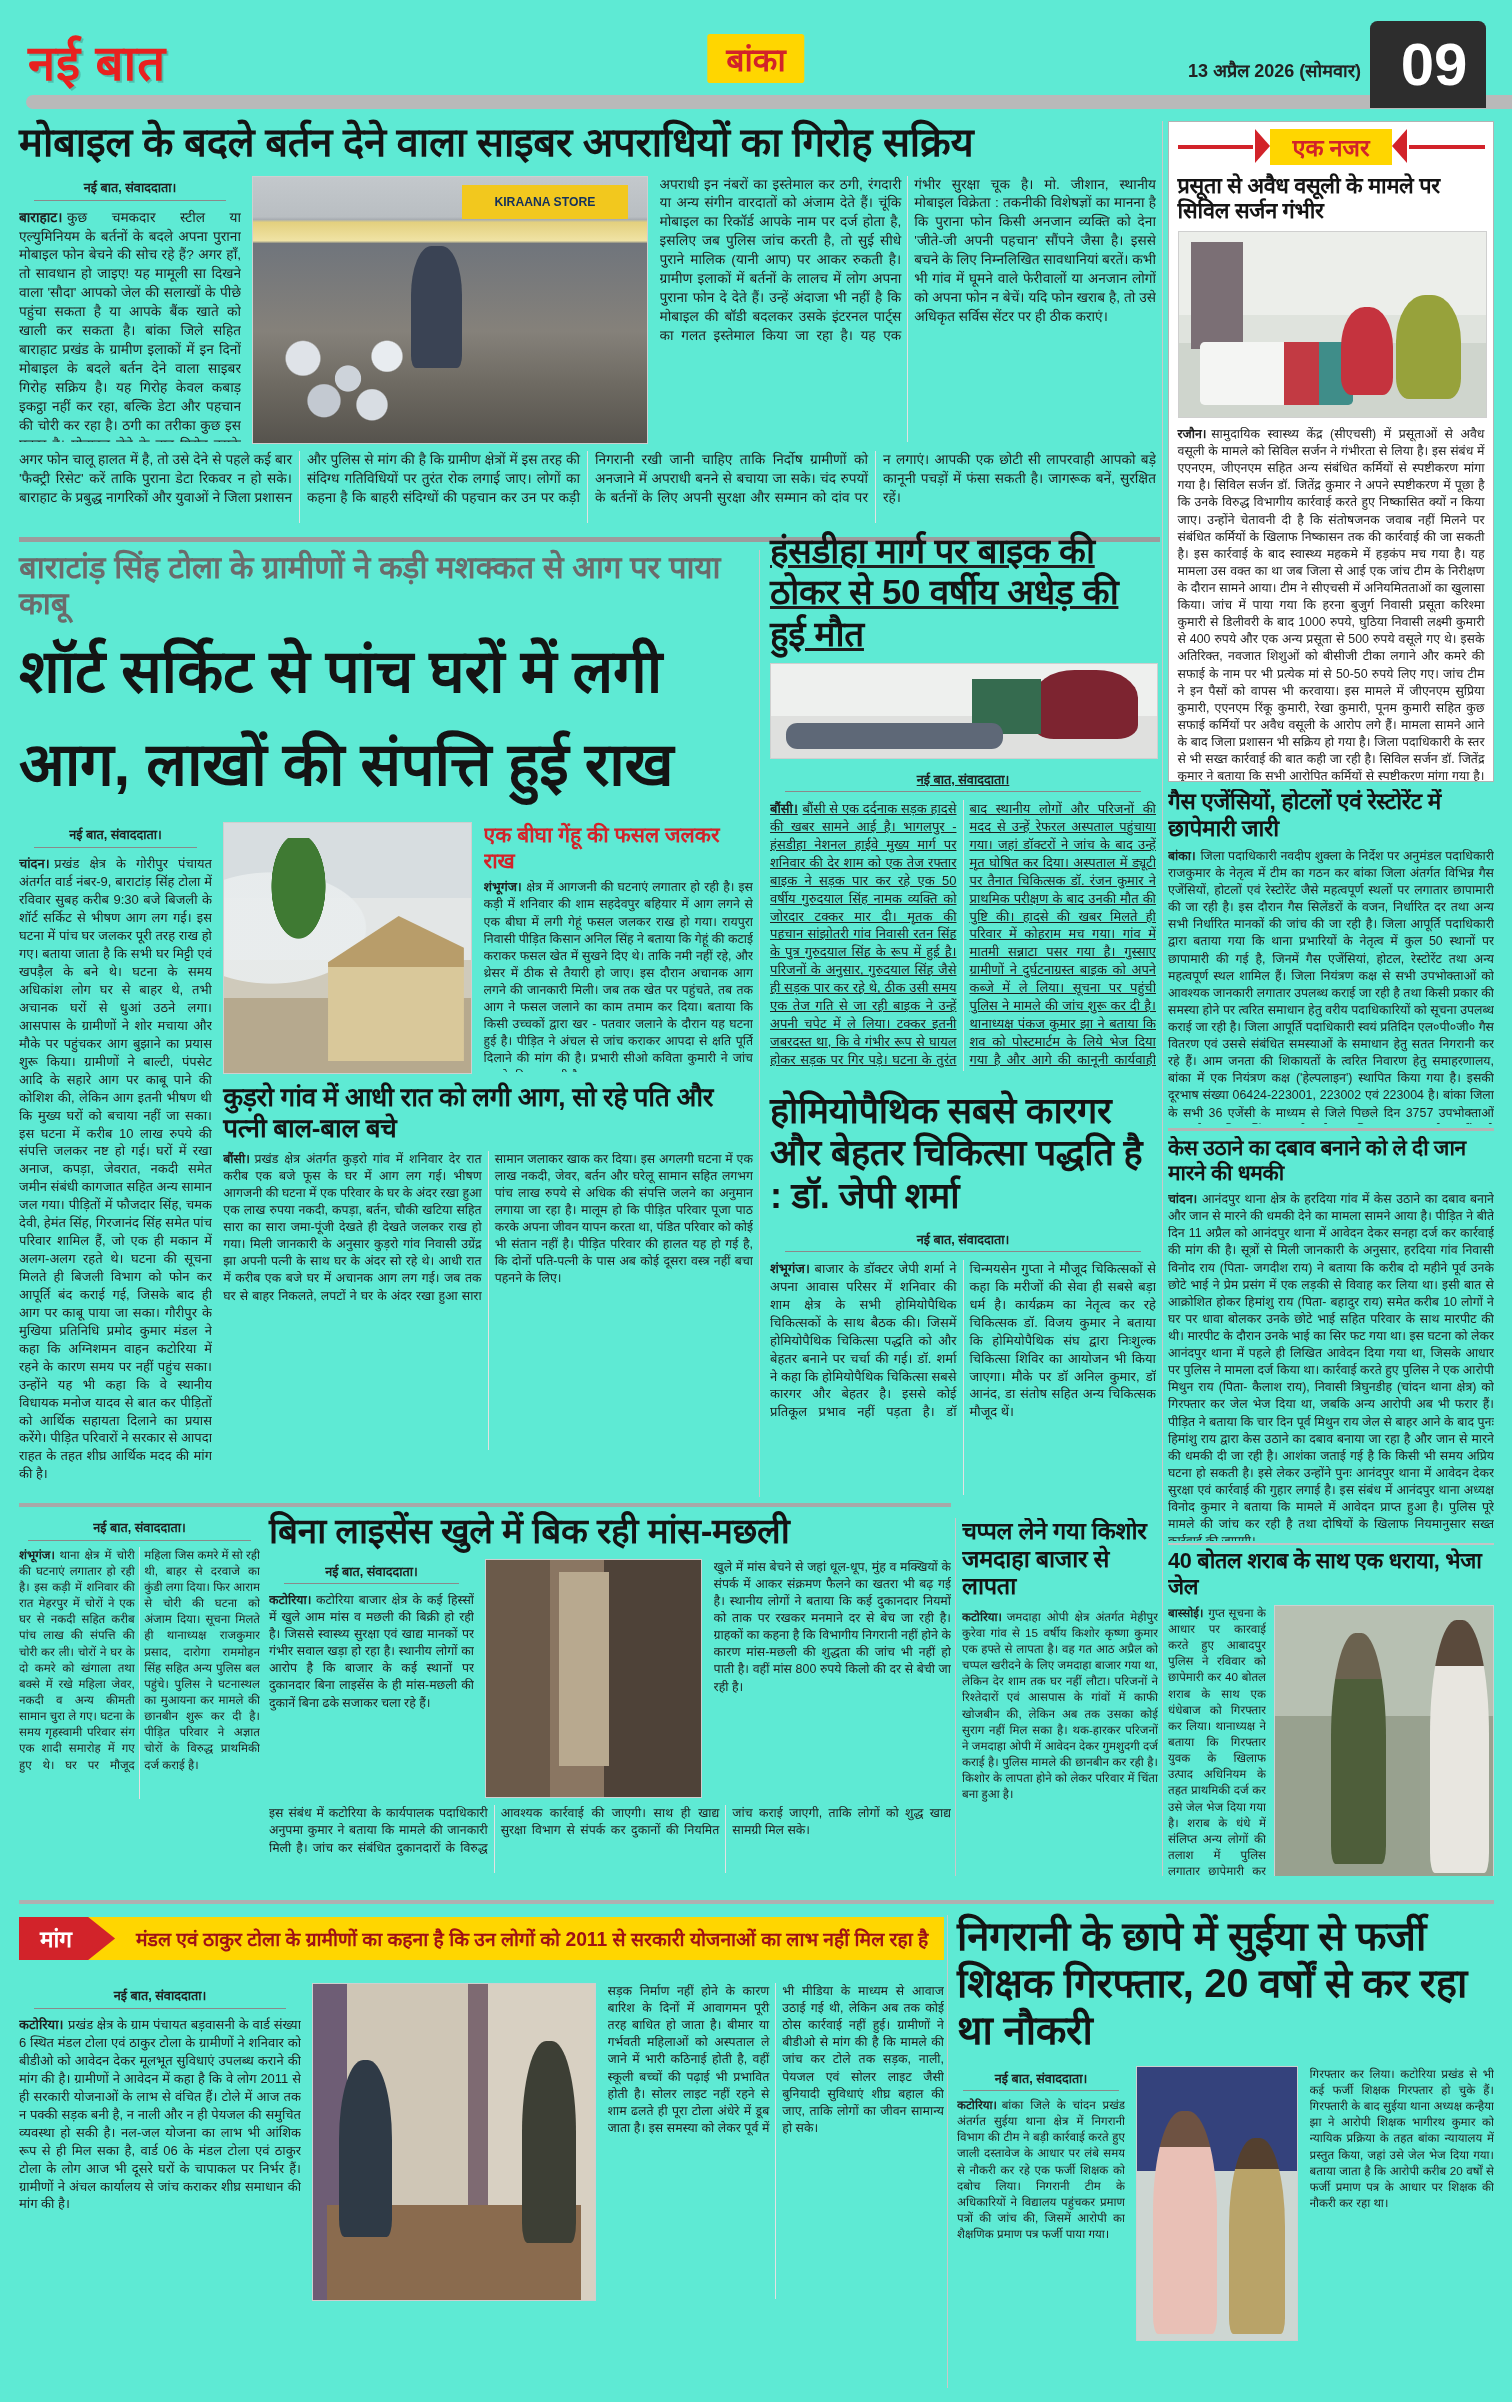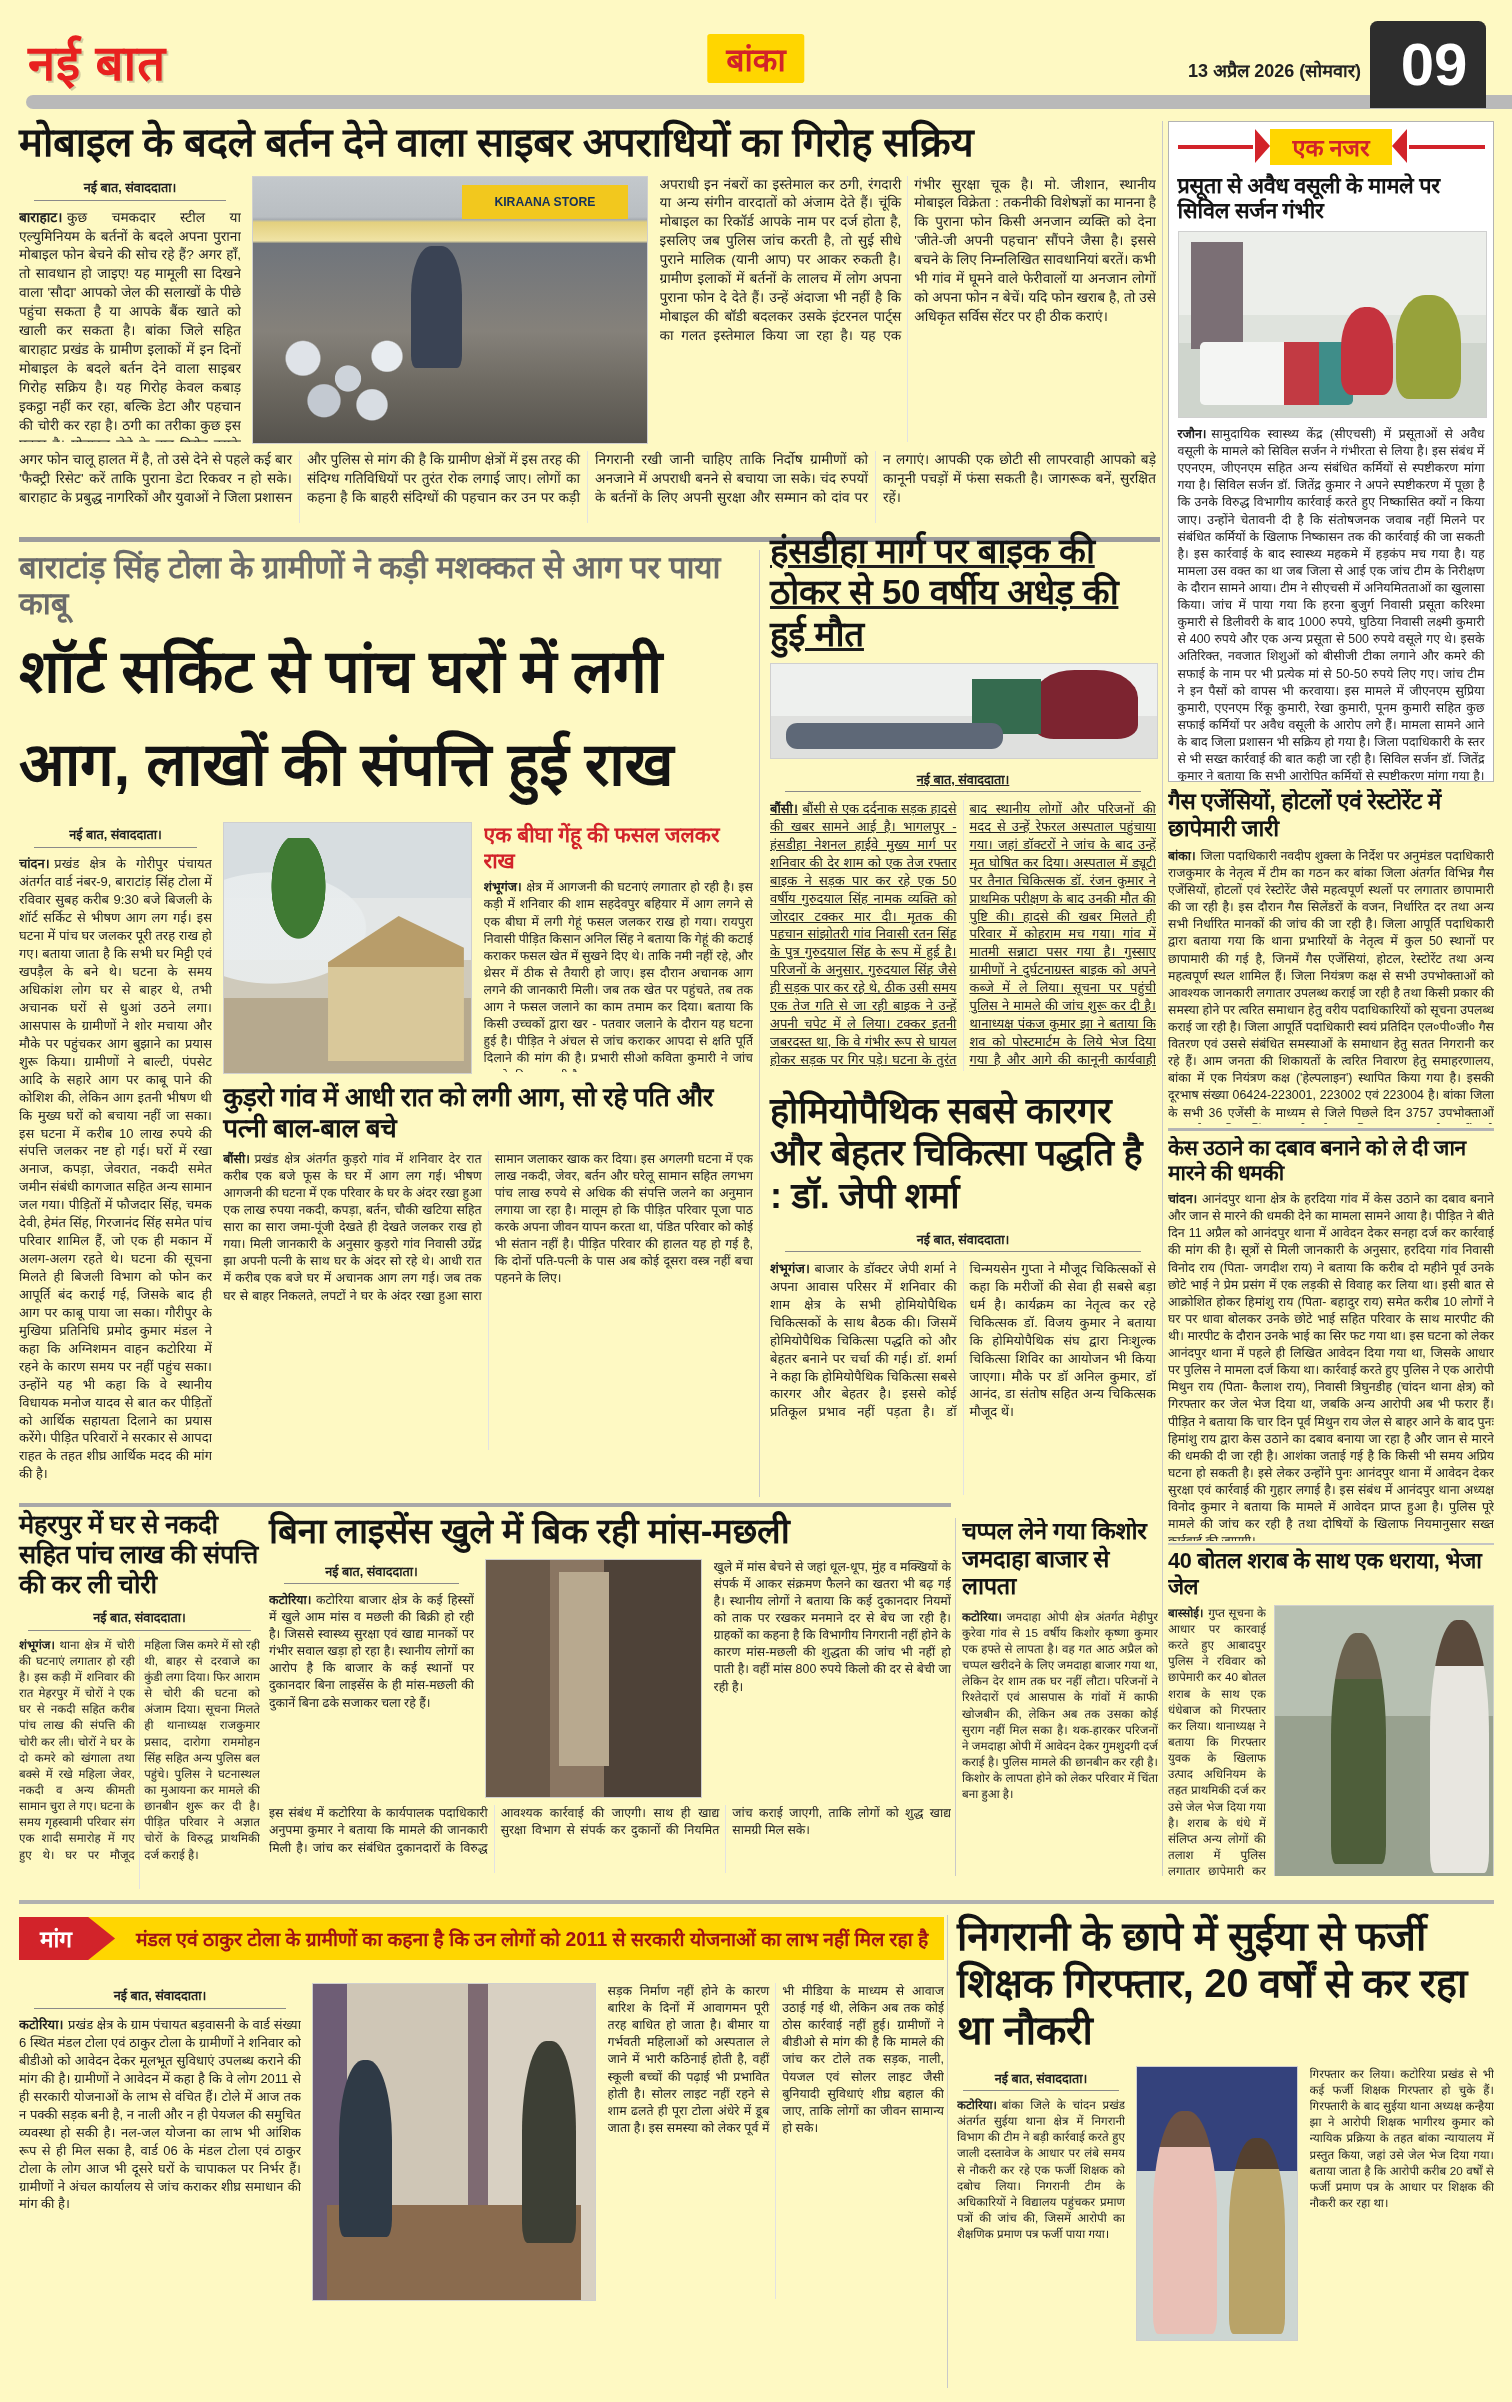--- a/index.html
+++ b/index.html
@@ -1,16 +1,16 @@
 <!DOCTYPE html>
 <html style="font-size:15px"><head>
 <meta charset="utf-8">
 <style>
   html,body{margin:0;padding:0;background:#8d8d8d;}
-  .page{position:relative;width:1512px;height:2402px;margin:0 auto;background:#fef9c3;
+  .page{position:relative;width:1512px;height:2402px;margin:0 auto;background:#5eead4;
         font-family:"Liberation Sans","DejaVu Sans",sans-serif;color:#1f1f1f;overflow:hidden;}
   .abs{position:absolute;}
   
   .mast-bar{position:absolute;left:26px;top:95px;width:1486px;height:14px;background:#b9b9b9;border-radius:7.5px 0 0 7.5px;}
   .logo{position:absolute;left:28px;top:28px;font-size:49px;font-weight:900;color:#e8211f;
         text-shadow:1.9px 1.9px 0 rgba(0,0,0,.18);letter-spacing:0.9px;}
   .edition{position:absolute;left:50%;transform:translateX(-50%);top:34px;background:#ffd600;
         color:#d2232a;font-weight:900;font-size:32px;padding:2.8px 19px;border-radius:2.8px;}
   .pgdate{position:absolute;right:151px;top:58px;font-size:18px;font-weight:700;color:#222;}
   .pgnum{position:absolute;right:26px;top:21px;width:104px;height:87px;background:#2d2d2d;color:#fff;
@@ -222,21 +222,20 @@
       <div class="ph ph-men" style="flex:1;height:275px;">
         <div class="mA"></div>
         <div class="mB"></div>
       </div>
     </div>
   </section>
 
   <div class="hbar" style="left:19px;top:1503px;width:932px;height:3.8px;background:#a8a8a8;"></div>
 
   <section class="abs" style="left:19px;top:1510px;width:241px;height:367px;">
-    <h2 class="headline" style="font-size:25.4px;">मेहरपुर में घर से नकदी सहित पांच लाख की संपत्ति की कर ली चोरी</h2>
     <div class="byline" style="margin:5.6px 9.4px 5.6px;">नई बात, संवाददाता।</div>
     <div class="clip cols2" style="height:252px;column-gap:9.4px;">
       <p class="bt xs"><b class="dl">शंभूगंज।</b><span>थाना क्षेत्र में चोरी की घटनाएं लगातार हो रही है। इस कड़ी में शनिवार की रात मेहरपुर में चोरों ने एक घर से नकदी सहित करीब पांच लाख की संपत्ति की चोरी कर ली। चोरों ने घर के दो कमरे को खंगाला तथा बक्से में रखे महिला जेवर, नकदी व अन्य कीमती सामान चुरा ले गए। घटना के समय गृहस्वामी परिवार संग एक शादी समारोह में गए हुए थे। घर पर मौजूद महिला जिस कमरे में सो रही थी, बाहर से दरवाजे का कुंडी लगा दिया। फिर आराम से चोरी की घटना को अंजाम दिया। सूचना मिलते ही थानाध्यक्ष राजकुमार प्रसाद, दारोगा राममोहन सिंह सहित अन्य पुलिस बल पहुंचे। पुलिस ने घटनास्थल का मुआयना कर मामले की छानबीन शुरू कर दी है। पीड़ित परिवार ने अज्ञात चोरों के विरुद्ध प्राथमिकी दर्ज कराई है।</span></p>
     </div>
   </section>
 
   <section class="abs" style="left:269px;top:1510px;width:682px;height:367px;">
     <h2 class="headline" style="font-size:35px;">बिना लाइसेंस खुले में बिक रही मांस-मछली</h2>
     <div class="frow" style="margin-top:7.5px;">
       <div style="width:205px;" class="clip">

